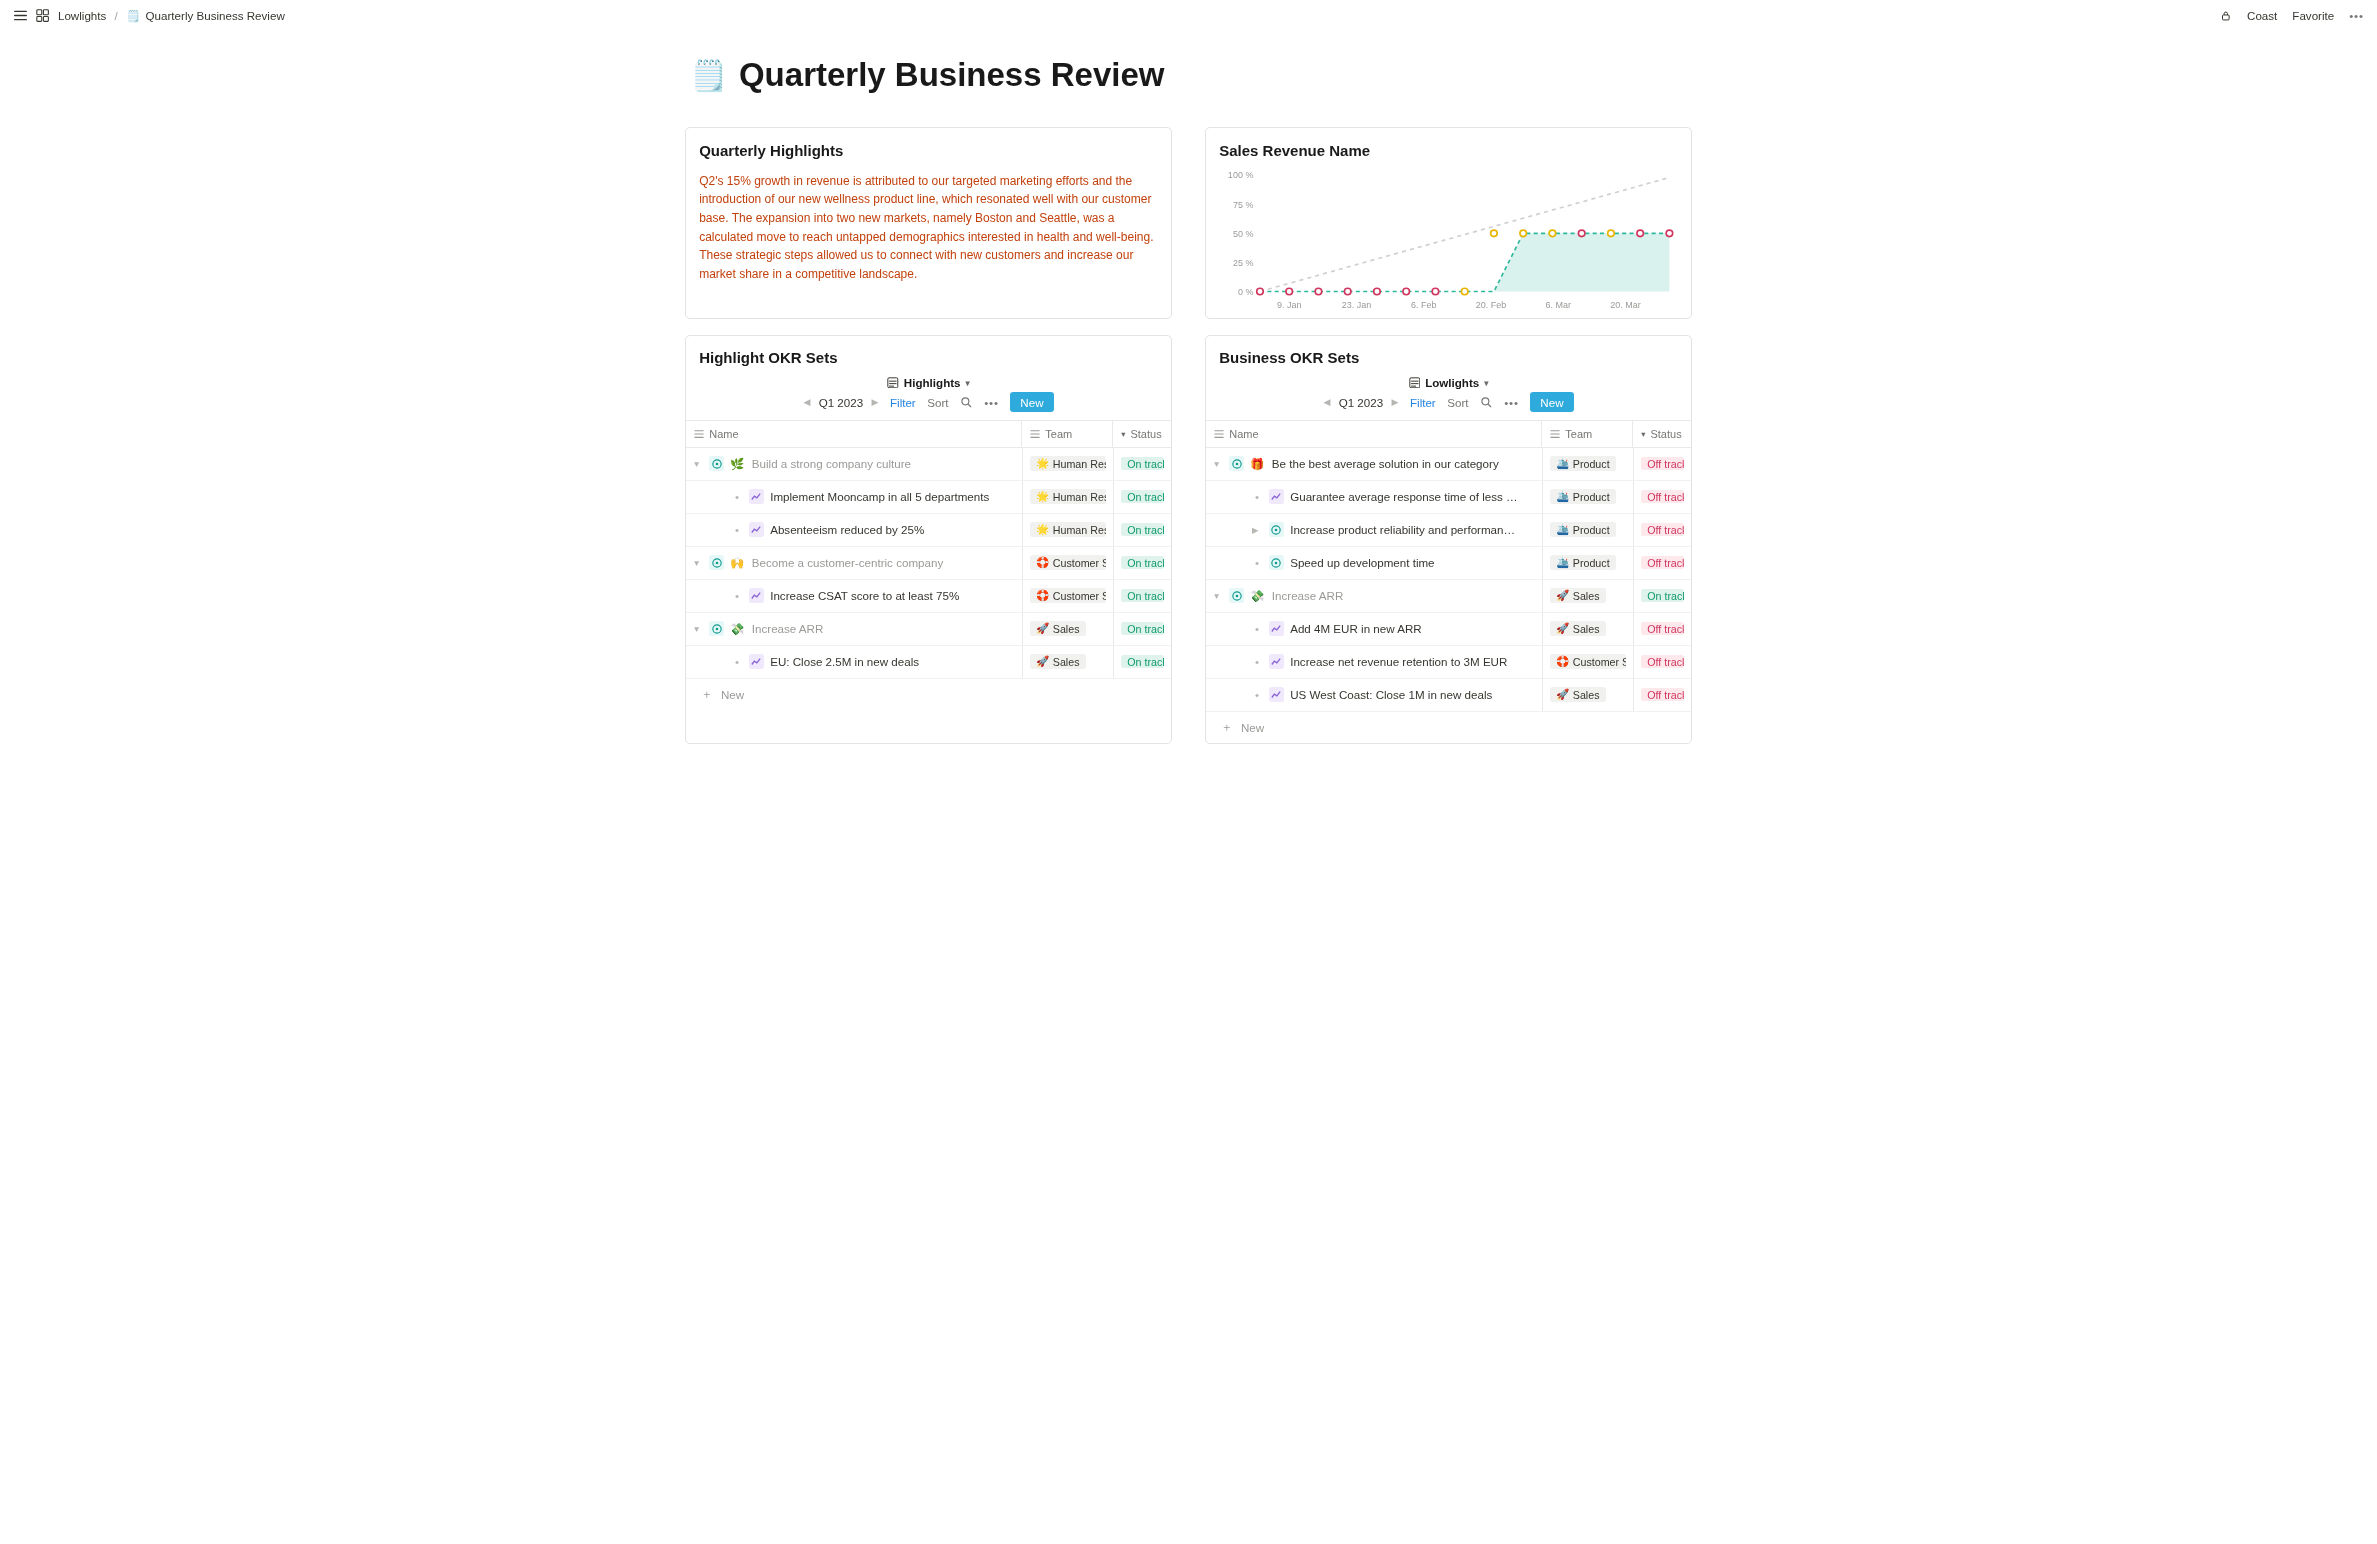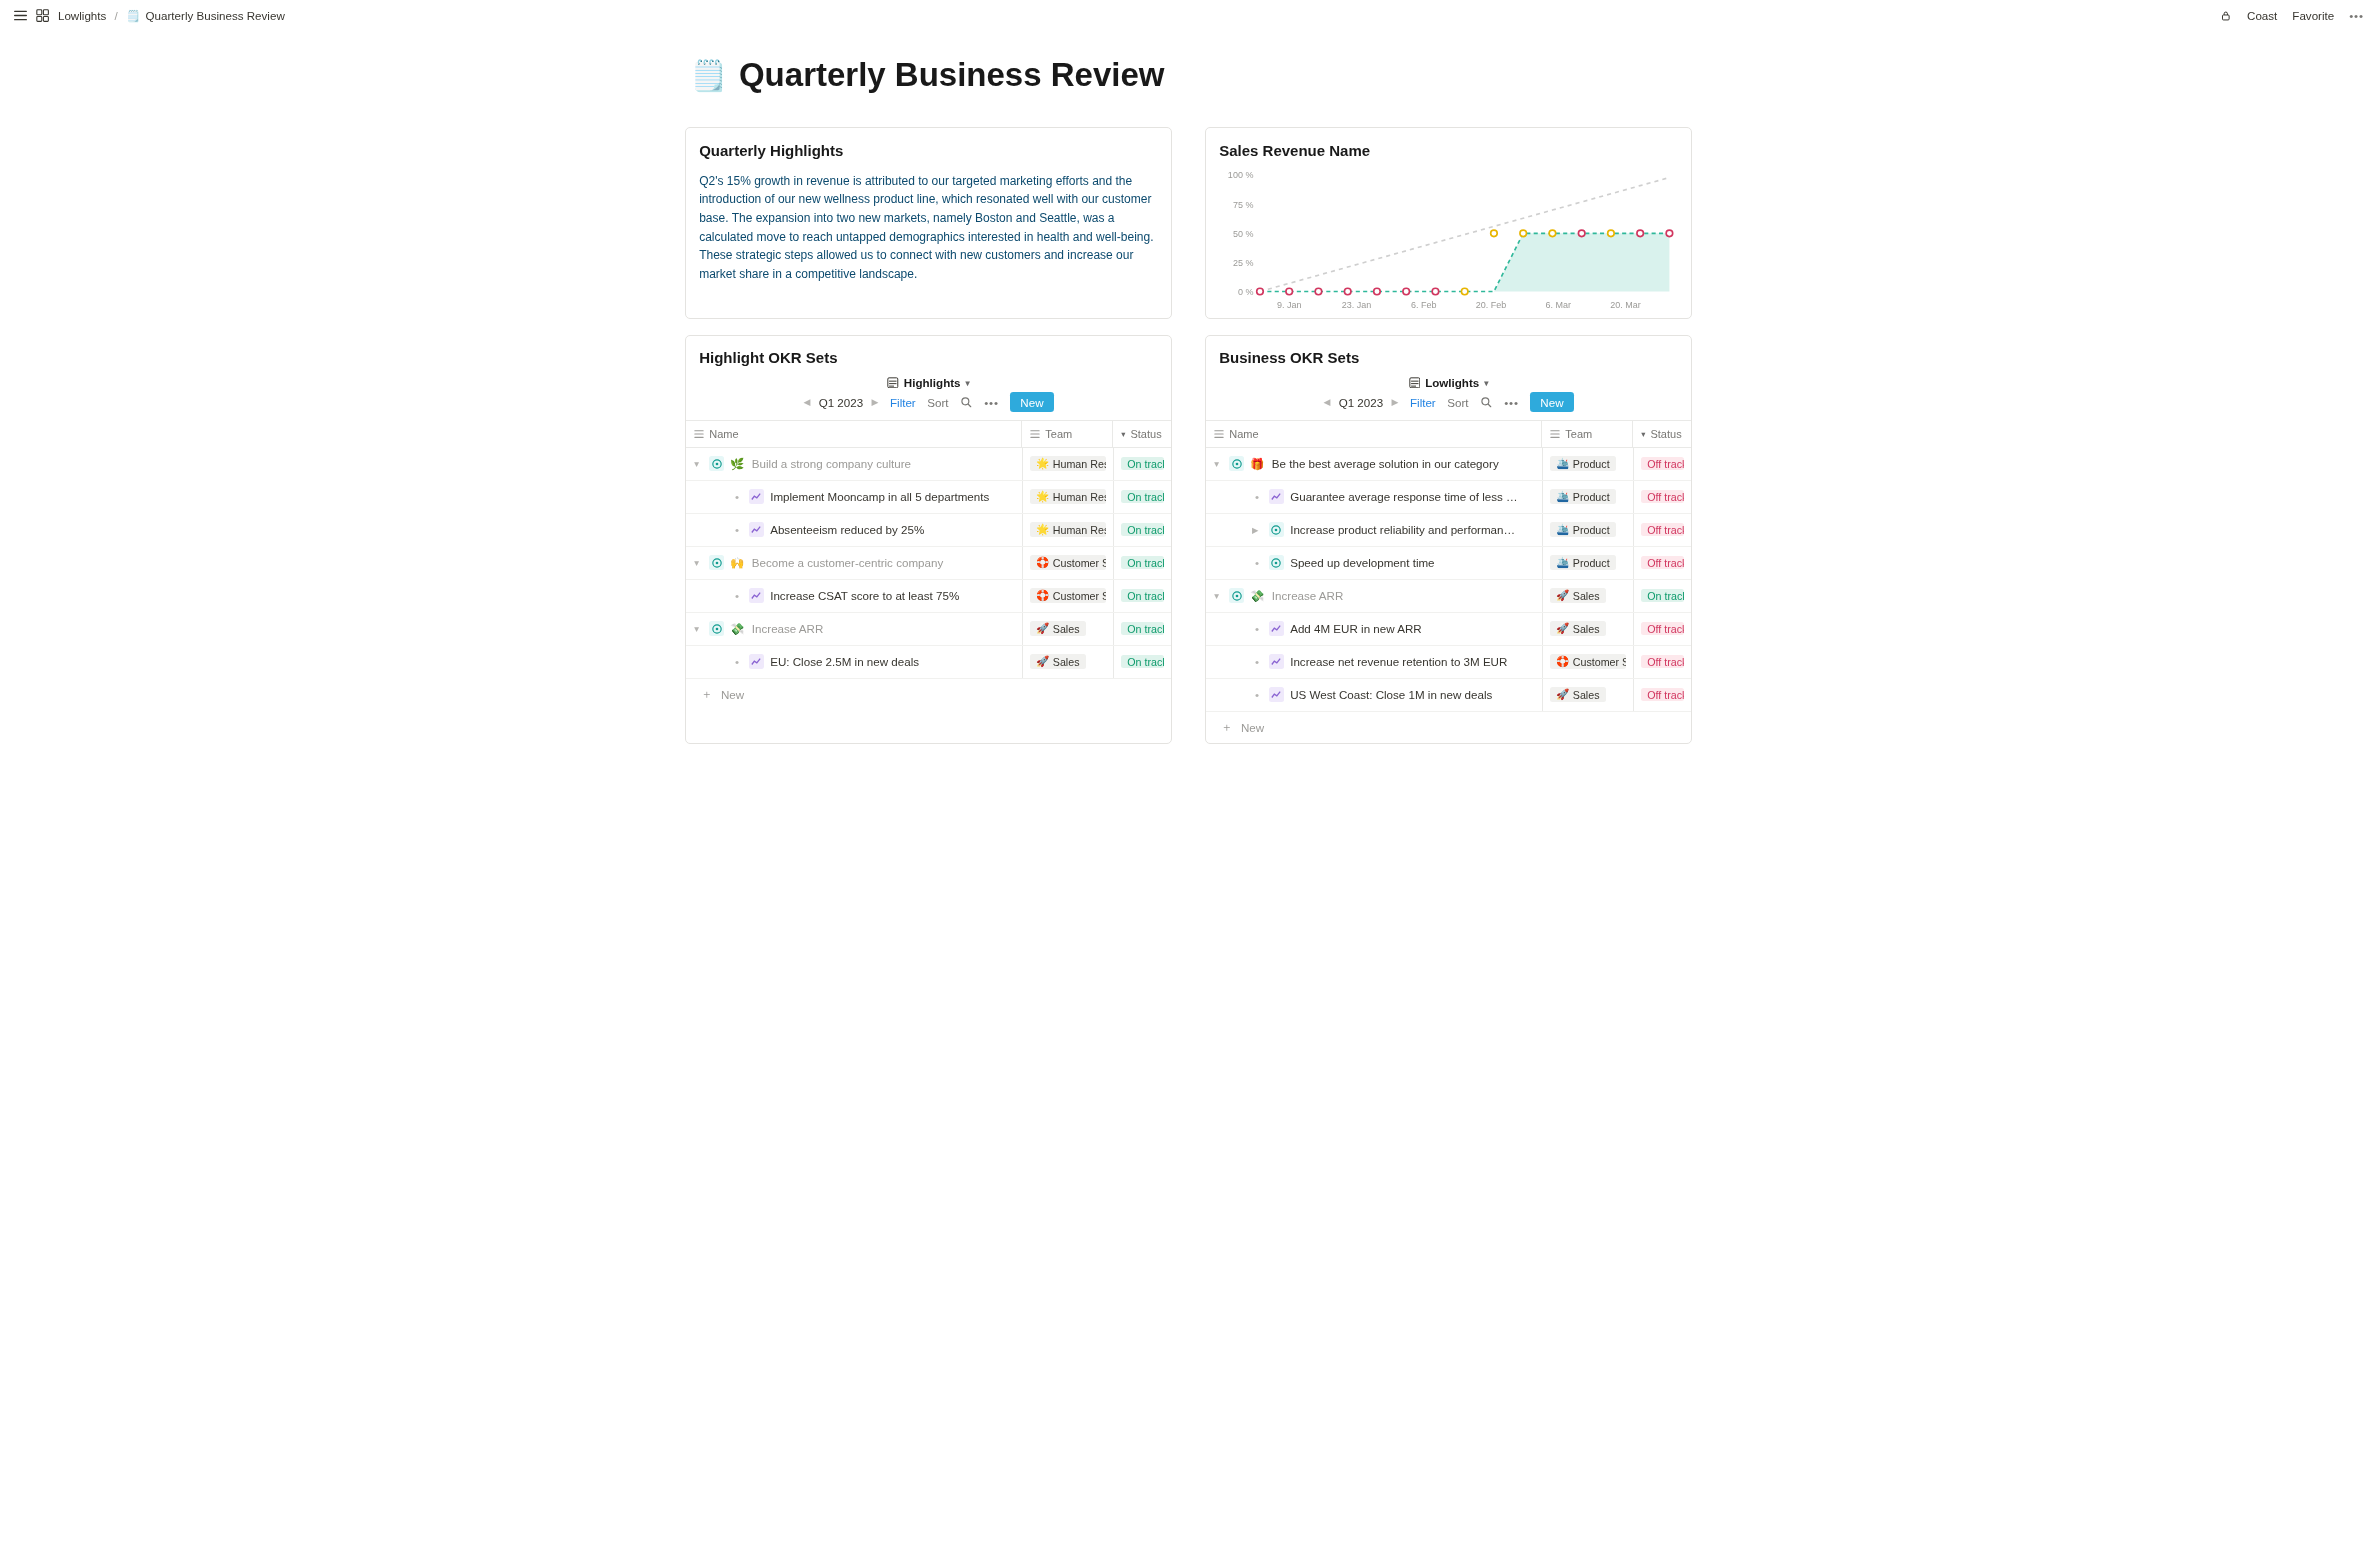--- a/index.html
+++ b/index.html
@@ -11,21 +11,21 @@
 .topbar-right { display:flex; align-items:center; gap:15px; color:#37352f; }
 .topbar-right span { cursor:pointer; }
 .icon { display:inline-flex; align-items:center; justify-content:center; }
 .page { max-width:1040px; margin:0 auto; padding:16.5px 16.5px 50px; }
 .page-title { display:flex; align-items:center; gap:11.6px; font-size:33px; font-weight:700; margin:8.3px 0 33px 5px; }
 .page-title .emoji { font-size:30px; }
 .grid { display:grid; grid-template-columns:1fr 1fr; gap:33px; }
 .card { border:0.8px solid #e4e3e0; border-radius:5px; background:#fff; overflow:hidden; }
 .card-head { font-size:15px; font-weight:600; padding:13.2px 13.2px 0; }
 .card-body { padding:13.2px; }
-.highlights-text { color:#0c4a6e; line-height:1.55; font-size:12px; }
+.highlights-text { color:#c2410c; line-height:1.55; font-size:12px; }
 .chart { padding:8.3px 13.2px 3.3px; }
 .toolbar { display:flex; align-items:center; justify-content:flex-start; padding:6.6px 8.3px 0 8.3px;flex-direction:column; }
 .toolbar-left { display:flex; align-items:center; gap:6.6px; }
 .view-pick { display:flex; align-items:center; gap:5px; font-weight:600; cursor:pointer; padding:3.3px 5px; border-radius:3.3px; }
 .caret { font-size:8.3px; color:#6b6b6b; }
 .toolbar-right { display:flex; align-items:center; gap:11.6px; }
 .quarter { display:flex; align-items:center; gap:8.3px; color:#37352f; }
 .nav-tri { color:#b6b5b2; cursor:pointer; font-size:9px; }
 .link { color:#2383e2; cursor:pointer; }
 .muted { color:#787774; cursor:pointer; }

